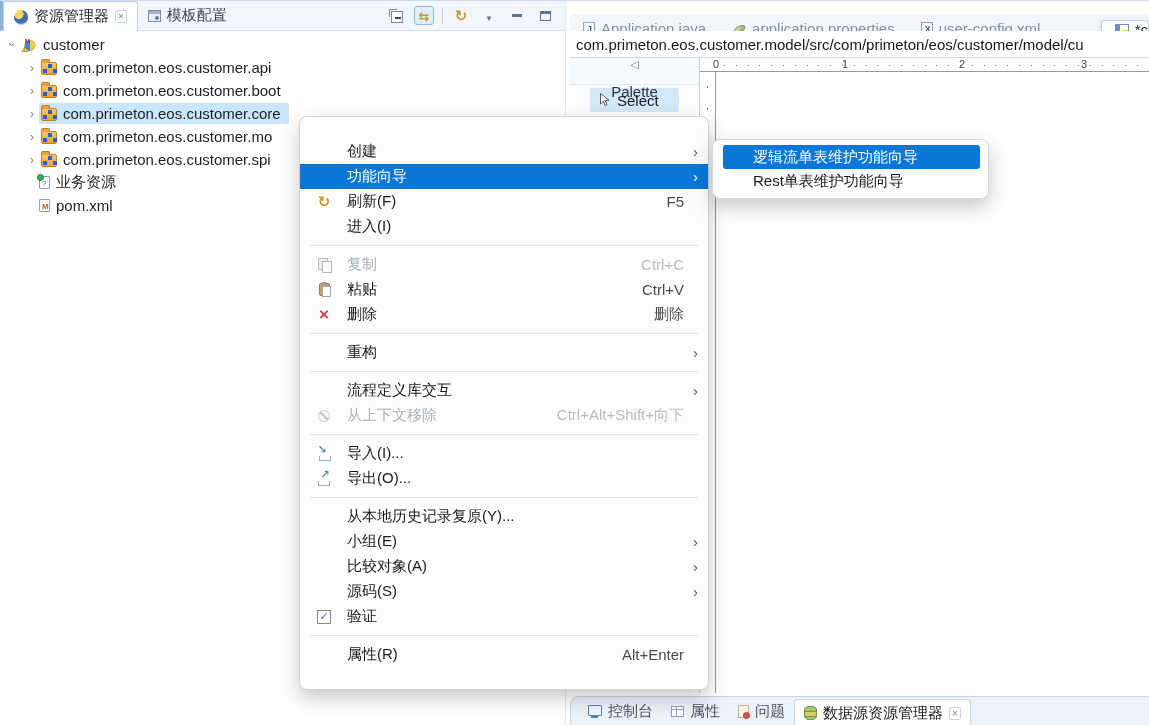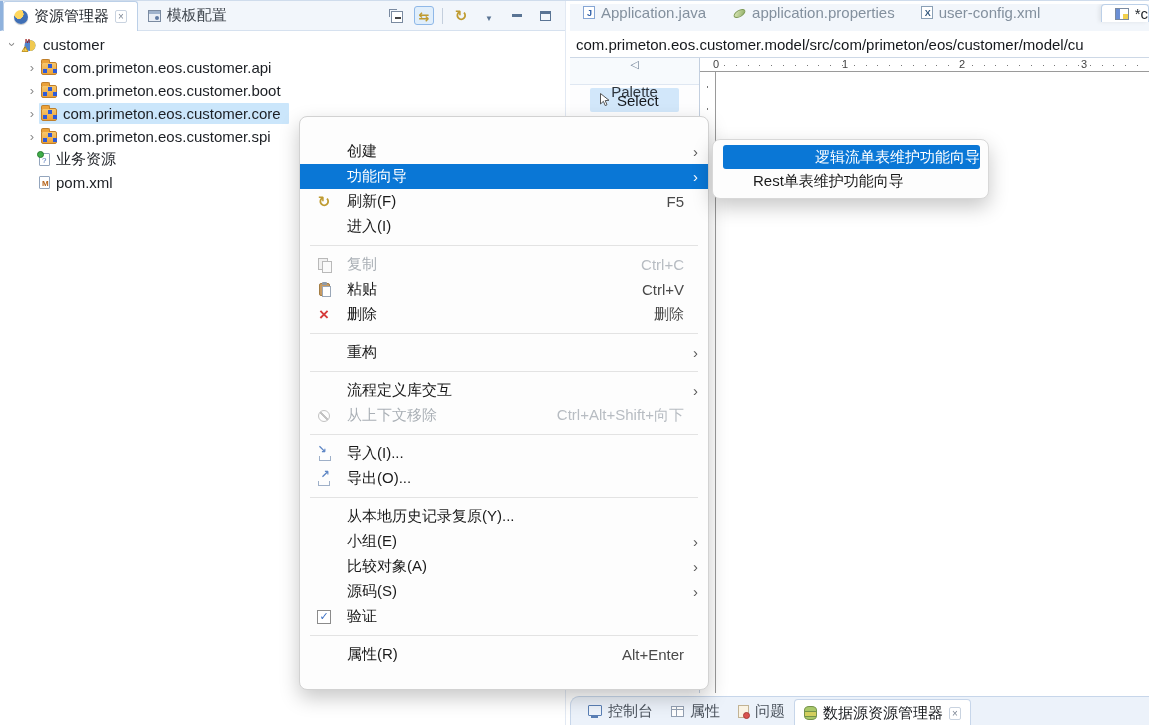--- a/index.html
+++ b/index.html
@@ -48,21 +48,21 @@
   .sel-wrap.sel{background:#cbe6fb;}
   .ic-pkg{position:relative;width:16px;height:13px;background:linear-gradient(#f6c76d,#eba23a);border:1px solid #c07f2a;border-radius:2px;flex:none;margin-top:2px;}
   .ic-pkg::before{content:"";position:absolute;top:-4px;left:-1px;width:7px;height:3px;background:#eba23a;border:1px solid #c07f2a;border-bottom:none;border-radius:2px 2px 0 0;}
   .ic-pkg::after{content:"";position:absolute;left:6px;top:1px;width:4px;height:4px;background:#2e5bd8;box-shadow:-5px 5px 0 #2e5bd8,5px 5px 0 #2e5bd8;}
   .ic-page{position:relative;width:11px;height:13px;background:#fff;border:1px solid #93a5bd;border-radius:1px;flex:none;}
   .ic-biz::before{content:"";position:absolute;left:-3px;top:-3px;width:5px;height:5px;border-radius:50%;background:#3fae49;border:1px solid #2a7c32;}
   .ic-biz::after{content:"?";position:absolute;left:2px;top:2px;font-size:8px;color:#4a6fb5;}
   .ic-pom::after{content:"M";position:absolute;left:2px;top:2px;font-size:8px;font-weight:bold;color:#b5651d;}
 
   
-  .ed-tabbar{position:absolute;left:570px;top:3px;right:0;height:30px;background:#f2f6fb;border-bottom:1px solid #d6e1ef;display:flex;align-items:flex-start;overflow:hidden;}
+  .ed-tabbar{position:absolute;left:570px;top:13px;right:0;height:30px;background:#f2f6fb;border-bottom:1px solid #d6e1ef;display:flex;align-items:center;overflow:hidden;}
   .etab{display:flex;align-items:center;gap:6px;padding:0 13px;font-size:15px;color:#83909e;white-space:nowrap;}
   .etab.active{background:#fff;border:1px solid #bcd0e8;border-bottom:none;border-radius:4px 4px 0 0;margin-bottom:-1px;color:#1d2228;box-shadow:-2px 0 4px rgba(0,0,0,.08);}
   .ic-java{position:relative;width:12px;height:13px;background:#fff;border:1px solid #86a6d4;flex:none;}
   .ic-java::after{content:"J";position:absolute;left:3px;top:1px;font-size:9px;font-weight:bold;color:#2f5fa8;}
   .ic-props{position:relative;width:14px;height:13px;flex:none;}
   .ic-props::after{content:"";position:absolute;left:1px;top:4px;width:11px;height:5px;border-radius:50%;background:linear-gradient(135deg,#dfeabf,#8fae62);border:1px solid #7d9a54;transform:rotate(-30deg);}
   .ic-xml{position:relative;width:12px;height:13px;background:#fff;border:1px solid #8ba0b5;flex:none;}
   .ic-xml::after{content:"X";position:absolute;left:3px;top:1px;font-size:9px;font-weight:bold;color:#35597e;}
   .ic-form{position:relative;width:14px;height:12px;border:1px solid #7a8aa0;background:#fff;flex:none;}
   .ic-form::before{content:"";position:absolute;left:0;top:0;bottom:0;width:4px;background:#6b8fd4;}
@@ -135,21 +135,21 @@
   .mi-import::after{content:"";position:absolute;left:2px;bottom:0;width:10px;height:4px;border:1px solid #9fb0c8;border-top:none;}
   .mi-export{position:relative;width:15px;height:14px;}
   .mi-export::before{content:"↗";position:absolute;left:4px;top:-4px;font-size:11px;font-weight:bold;color:#5f87c5;}
   .mi-export::after{content:"";position:absolute;left:1px;bottom:0;width:10px;height:4px;border:1px solid #9fb0c8;border-top:none;}
   .mi-check{width:14px;height:14px;border:1px solid #8b8b8b;background:#fff;display:flex;align-items:center;justify-content:center;}
   .mi-check::after{content:"✓";color:#3a6fc4;font-size:11px;font-weight:bold;}
 
   
   .submenu{position:absolute;left:712px;top:138px;width:277px;background:#fdfdfd;border:1px solid #d8d8d8;border-radius:8px;box-shadow:0 8px 20px rgba(0,0,0,.22);padding:5px 0;z-index:60;}
   .smi{display:flex;align-items:center;height:24px;padding-left:40px;font-size:15px;color:#1a1a1a;white-space:nowrap;}
-  .smi.hl{background:#0a77d6;color:#fff;border-radius:3px;margin:0 8px 0 10px;padding-left:30px;justify-content:flex-end;}
+  .smi.hl{background:#0a77d6;color:#fff;border-radius:3px;margin:0 8px 0 10px;padding-left:30px;}
 </style>
 </head>
 <body>
 
 <div class="stage">
 
   <div class="left-panel">
     <div class="lp-tabbar">
       <div class="vtab active">
         <span class="ic-explorer"></span>
@@ -214,20 +214,28 @@
           <span class="ic-pkg"></span>
           <span class="tlabel">com.primeton.eos.customer.boot</span>
         </span>
       </div>
       <div class="trow">
         <span class="indent1"></span>
         <span class="chev right"></span>
         <span class="sel-wrap sel">
           <span class="ic-pkg"></span>
           <span class="tlabel">com.primeton.eos.customer.core</span>
+        </span>
+      </div>
+      <div class="trow">
+        <span class="indent1"></span>
+        <span class="chev right"></span>
+        <span class="sel-wrap">
+          <span class="ic-pkg"></span>
+          <span class="tlabel">com.primeton.eos.customer.mo</span>
         </span>
       </div>
       <div class="trow">
         <span class="indent1"></span>
         <span class="chev right"></span>
         <span class="sel-wrap">
           <span class="ic-pkg"></span>
           <span class="tlabel">com.primeton.eos.customer.spi</span>
         </span>
       </div>

